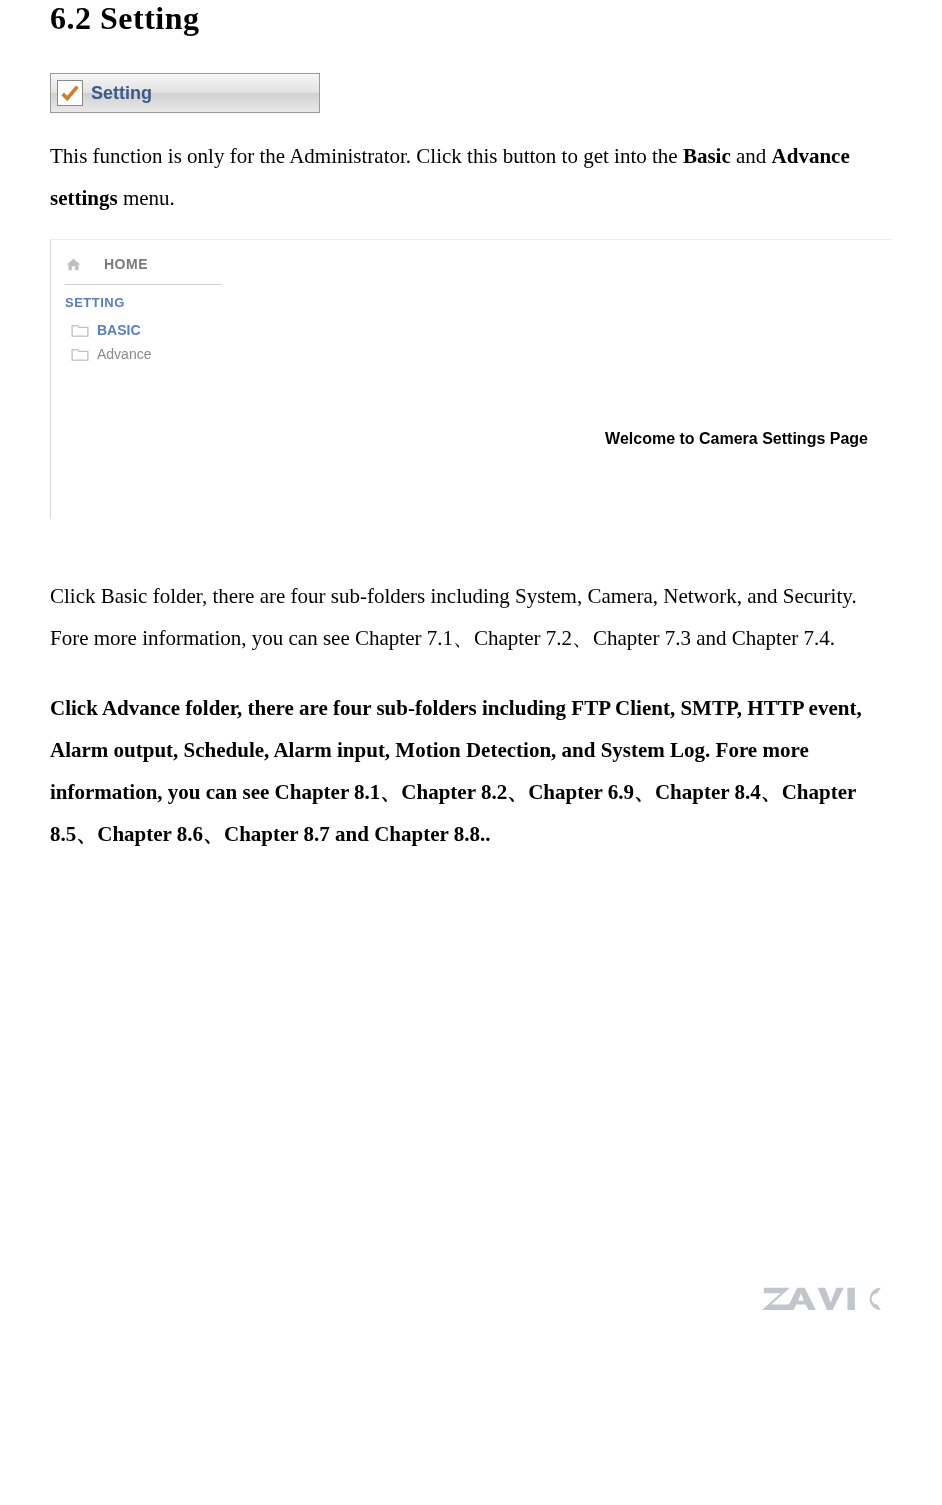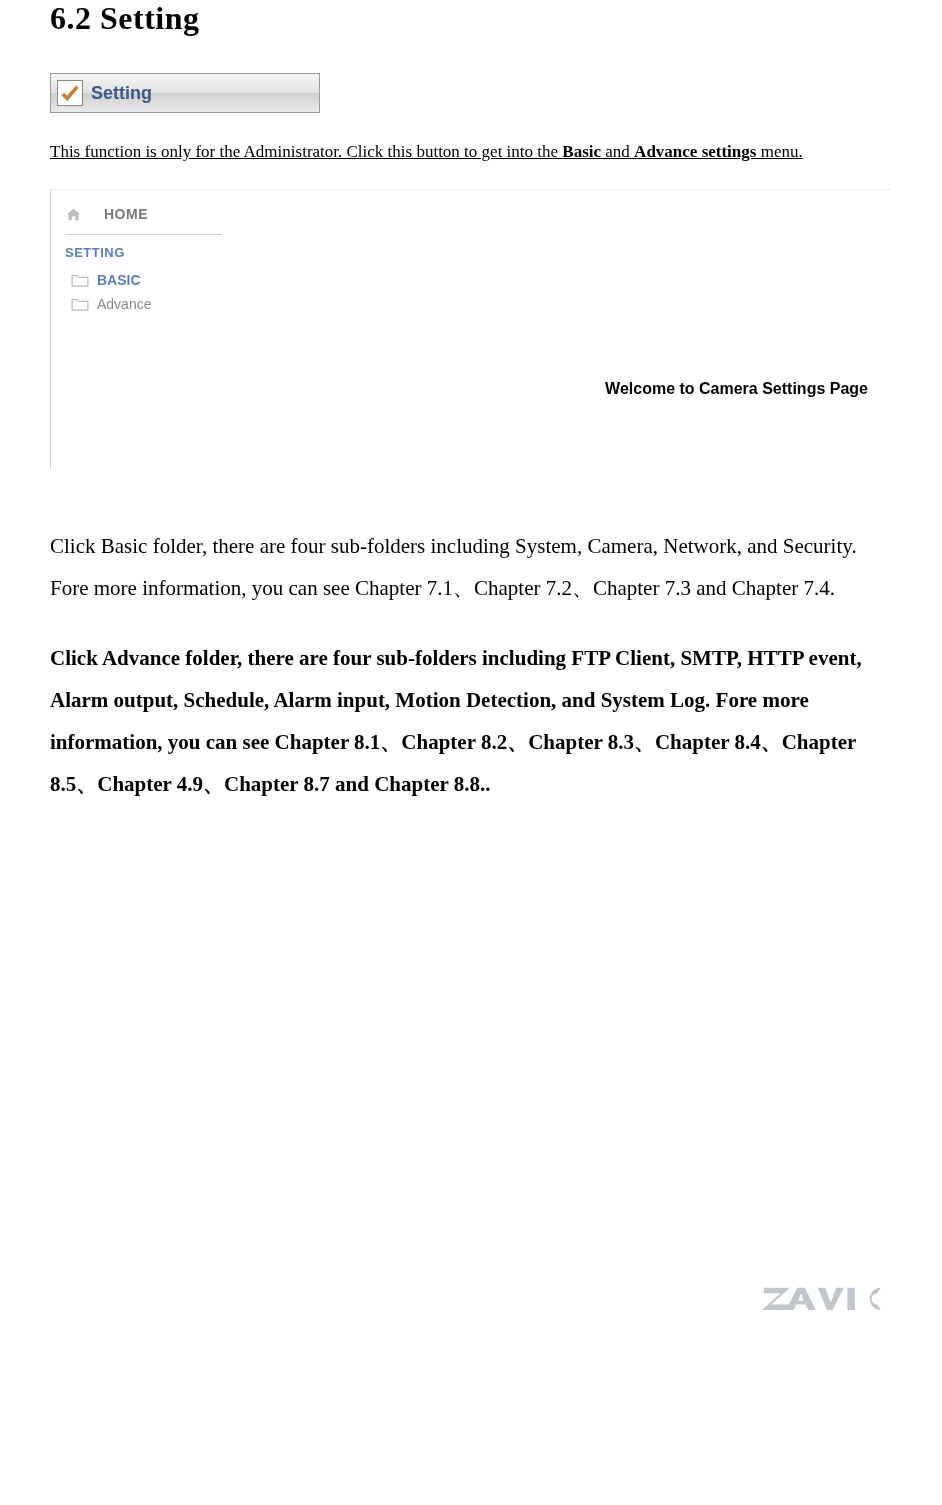--- a/index.html
+++ b/index.html
@@ -16,21 +16,21 @@
     font-family: Arial, Helvetica, sans-serif;
   }
   .setting-btn .checkbox {
     width: 26px; height: 26px;
     border: 1px solid #888;
     background: #fff;
     display: flex; align-items: center; justify-content: center;
   }
   .setting-btn .checkbox svg { width: 22px; height: 22px; }
   .setting-btn .label { color: #3a5a8a; font-size: 18px; font-weight: bold; }
-  .intro { font-size: 17px; line-height: 2.0; margin-top: 22px; margin-bottom: 20px; text-decoration: underline; }
+  .intro { font-size: 21px; line-height: 2.0; margin-top: 22px; margin-bottom: 20px; }
   .intro .bold { font-weight: bold; }
   
   .settings-shot {
     position: relative;
     width: 842px; height: 280px;
     border-left: 1px solid #d9d9d9;
     border-top: 1px solid #eeeeee;
     background: #ffffff;
     font-family: Arial, Helvetica, sans-serif;
     color: #666;
@@ -114,21 +114,21 @@
             </svg>
         </span>
         <span class="nav-label">Advance</span>
       </div>
     </div>
     <div class="welcome">Welcome to Camera Settings Page</div>
   </div>
 
   <p class="body-bold">Click Basic folder, there are four sub-folders including System, Camera, Network, and Security. Fore more information, you can see Chapter 7.1、Chapter 7.2、Chapter 7.3 and Chapter 7.4.</p>
 
-  <p class="body-bold2">Click Advance folder, there are four sub-folders including FTP Client, SMTP, HTTP event, Alarm output, Schedule, Alarm input, Motion Detection, and System Log. Fore more information, you can see Chapter 8.1、Chapter 8.2、Chapter 8.3、Chapter 8.4、Chapter 8.5、Chapter 4.9、Chapter 8.7 and Chapter 8.8..</p>
+  <p class="body-bold2">Click Advance folder, there are four sub-folders including FTP Client, SMTP, HTTP event, Alarm output, Schedule, Alarm input, Motion Detection, and System Log. Fore more information, you can see Chapter 8.1、Chapter 8.2、Chapter 6.9、Chapter 8.4、Chapter 8.5、Chapter 8.6、Chapter 8.7 and Chapter 8.8..</p>
 
 
   <div class="brand-logo">
     <svg viewBox="0 0 140 32">
       <g fill="#c0c6cc">
         <path d="M2 6 H30 L10 24 H32 V30 H0 L20 12 H2 Z"></path>
         <path d="M38 6 H46 L58 30 H50 L47 24 H37 L34 30 H26 Z M42 12 L39 20 H45 Z"></path>
         <path d="M60 6 H68 L74 22 L80 6 H88 L76 30 H70 Z"></path>
         <rect x="92" y="6" width="8" height="24"></rect>
         <path d="M128 6 A12 12 0 1 0 128 30 L124 24 A6 6 0 1 1 124 12 Z"></path>

